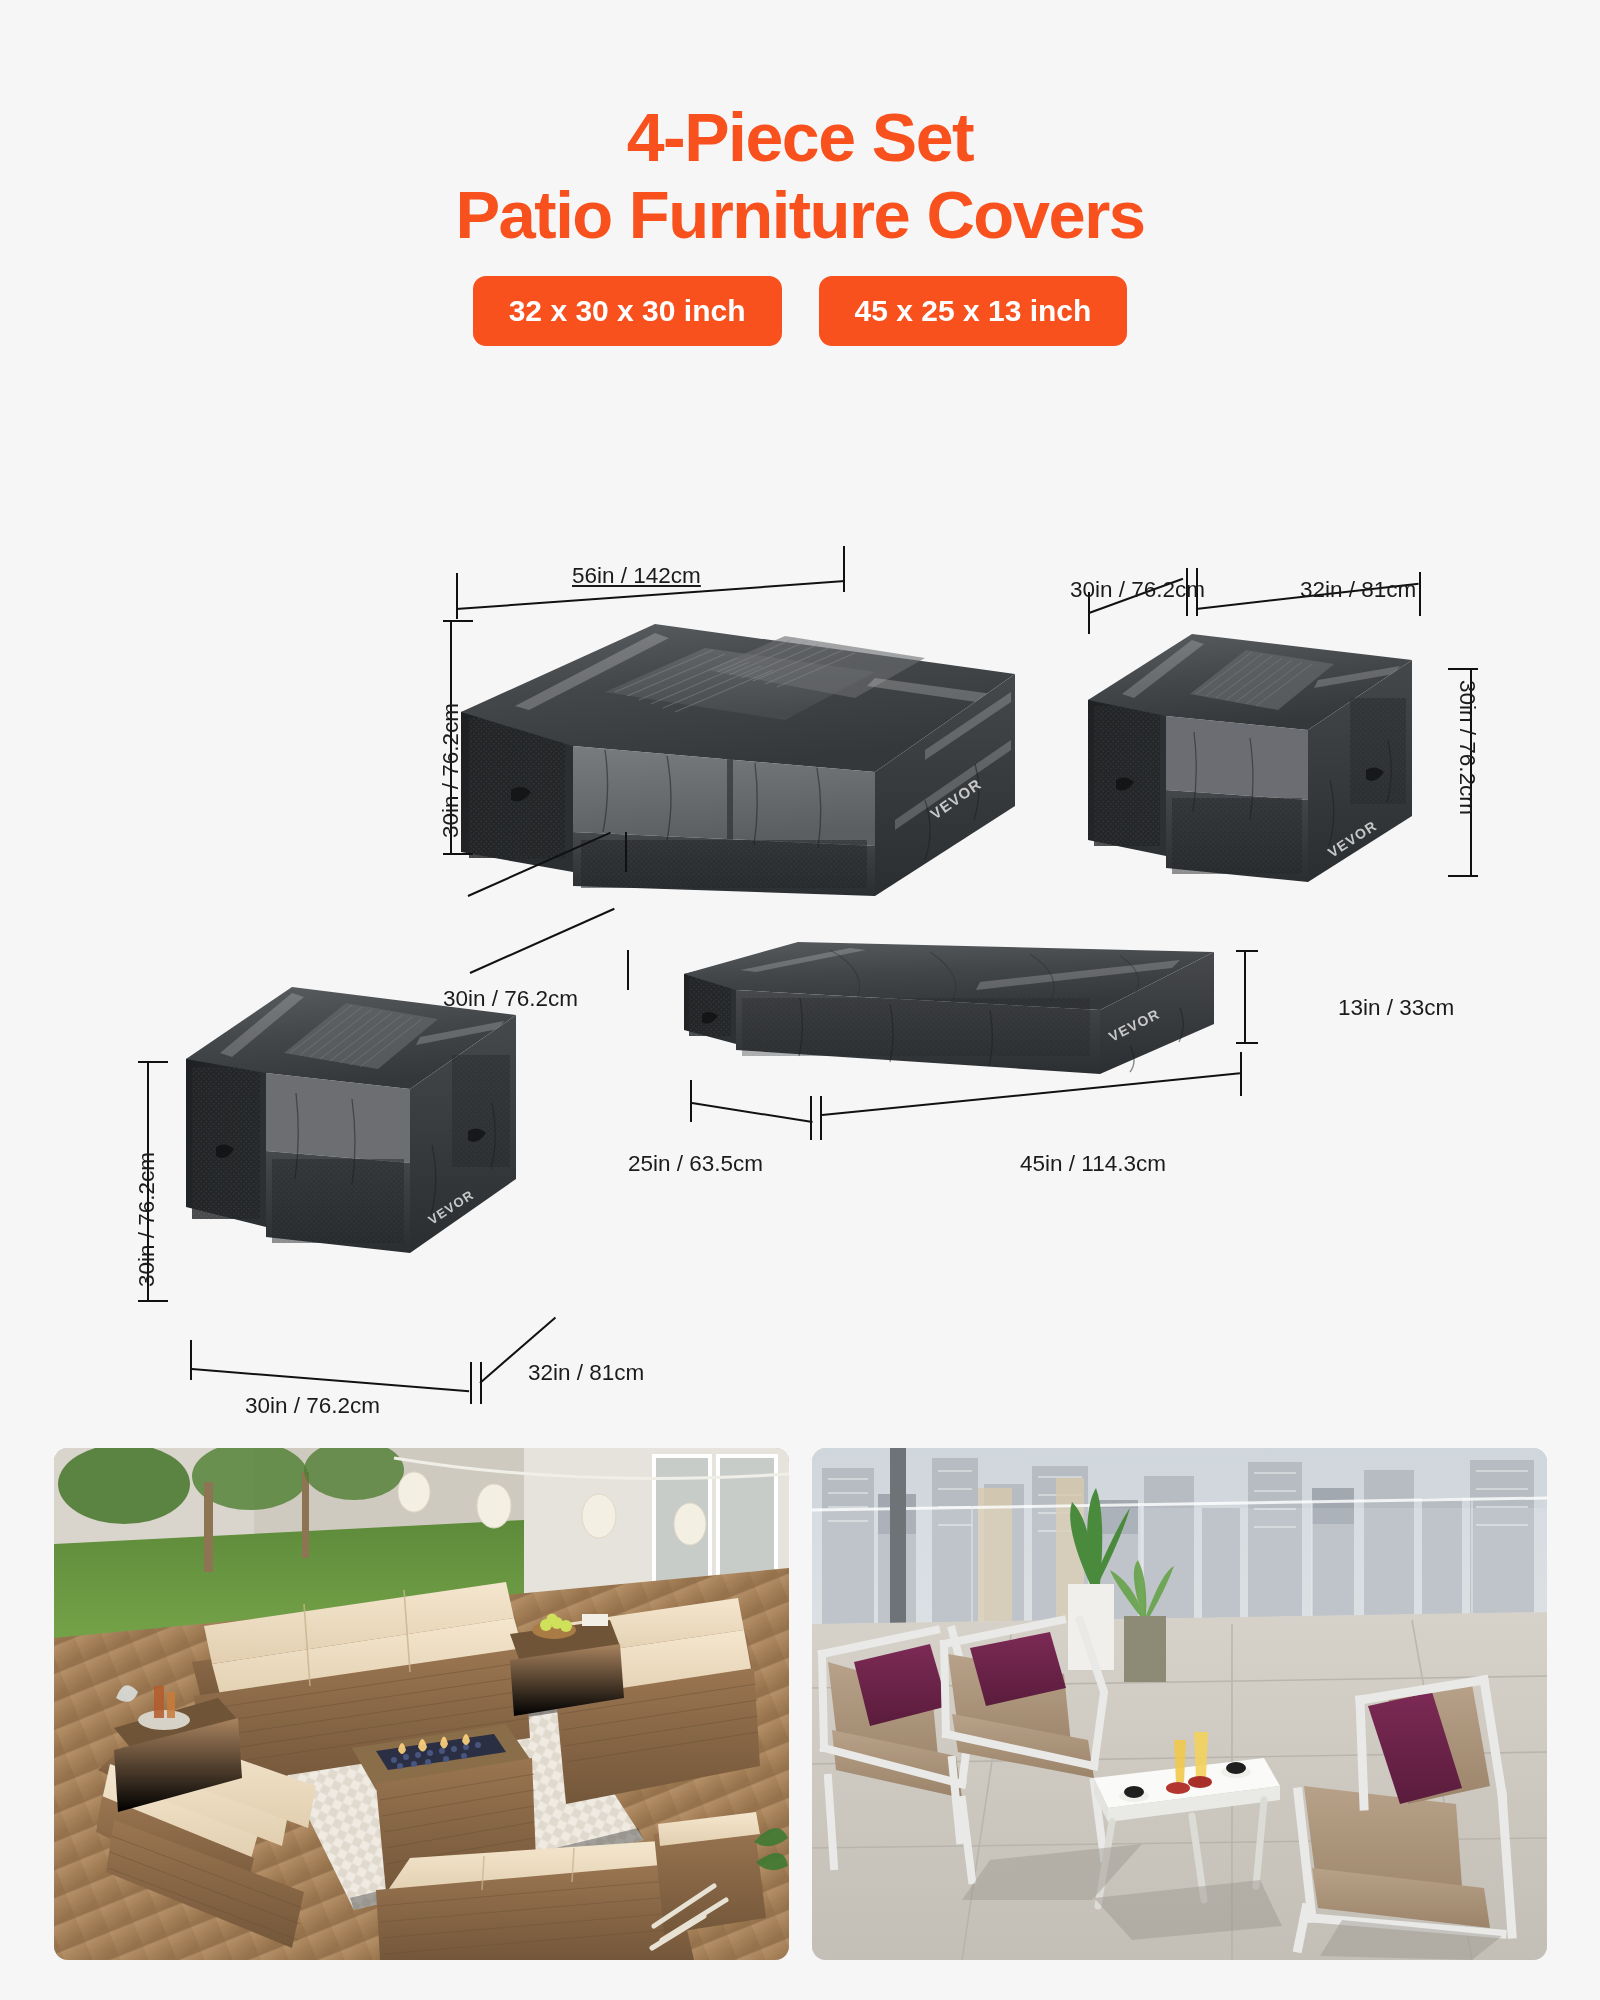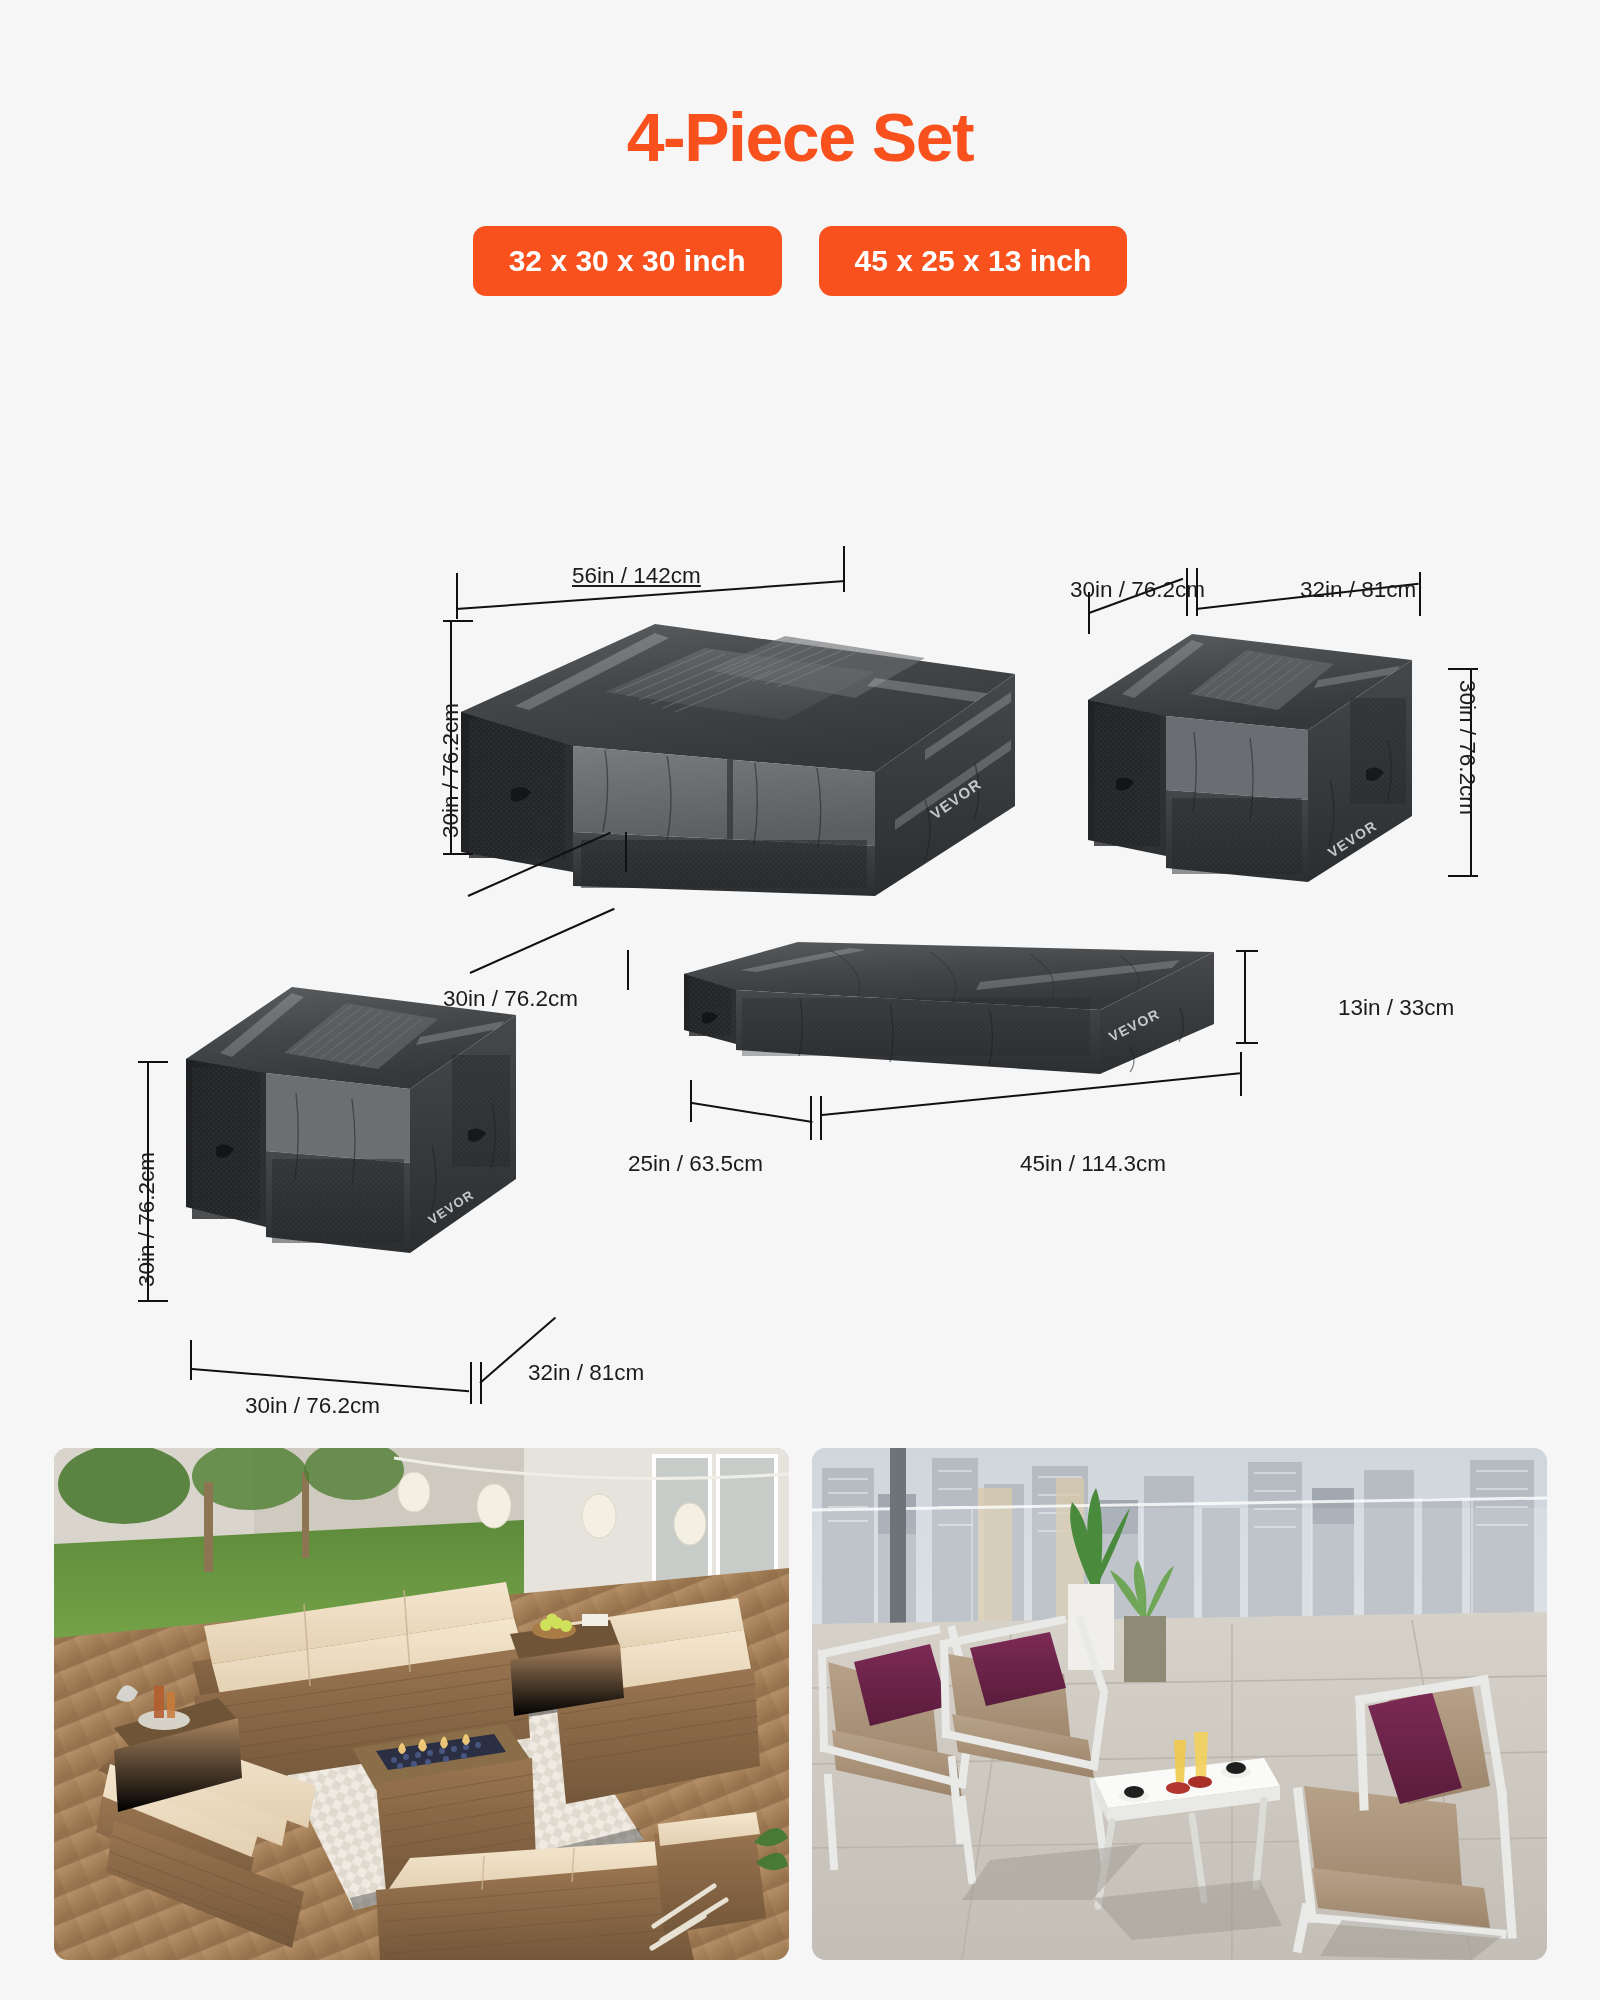--- a/index.html
+++ b/index.html
@@ -18,21 +18,21 @@
     font-weight:bold;
     font-size:68px;
     line-height:78px;
     letter-spacing:-1.5px;
   }
   .title-line.second { font-size:67px; }
 
   
   #badge-row {
     display:flex; justify-content:center; align-items:center;
-    gap:37px; margin-top:50px;
+    gap:37px; margin-top:22px;
   }
   .badge {
     background:#f8511e;
     color:#ffffff;
     font-weight:bold;
     font-size:30px;
     border-radius:13px;
     padding:18px 36px;
     white-space:nowrap;
     letter-spacing:0px;
@@ -63,20 +63,21 @@
     width:735px; height:512px; border-radius:14px; overflow:hidden;
     position:relative; background:#cfcfcf;
   }
   .photo svg { display:block; }
 </style>
 </head>
 <body>
 
 <div id="title-block">
   <div class="title-line">4-Piece Set</div>
+  <div class="title-line second">Patio Furniture Covers</div>
 </div>
 
 <div id="badge-row">
   <div class="badge">32 x 30 x 30 inch</div>
   <div class="badge">45 x 25 x 13 inch</div>
 </div>
 
 <div id="diagram">
 
   <div class="cover" style="left:455px; top:80px; width:580px; height:300px;">

